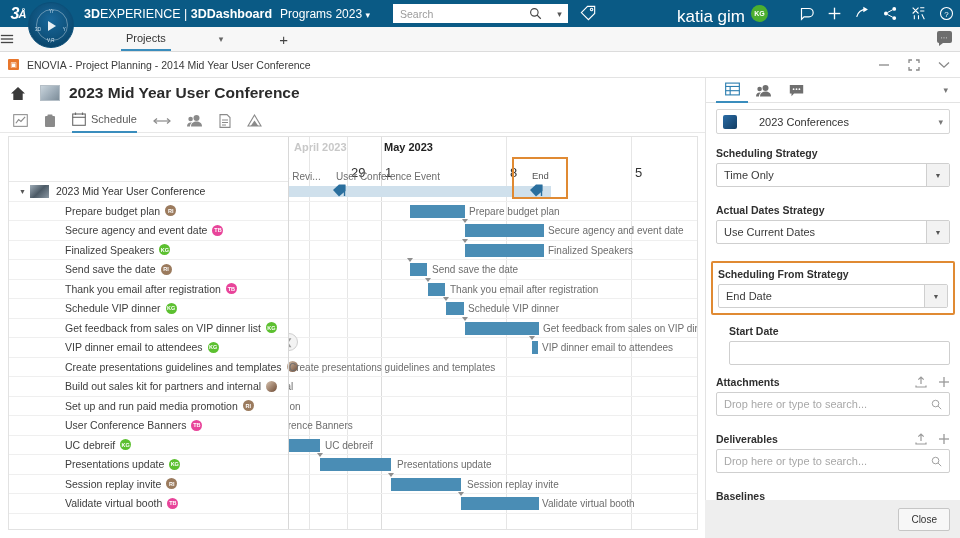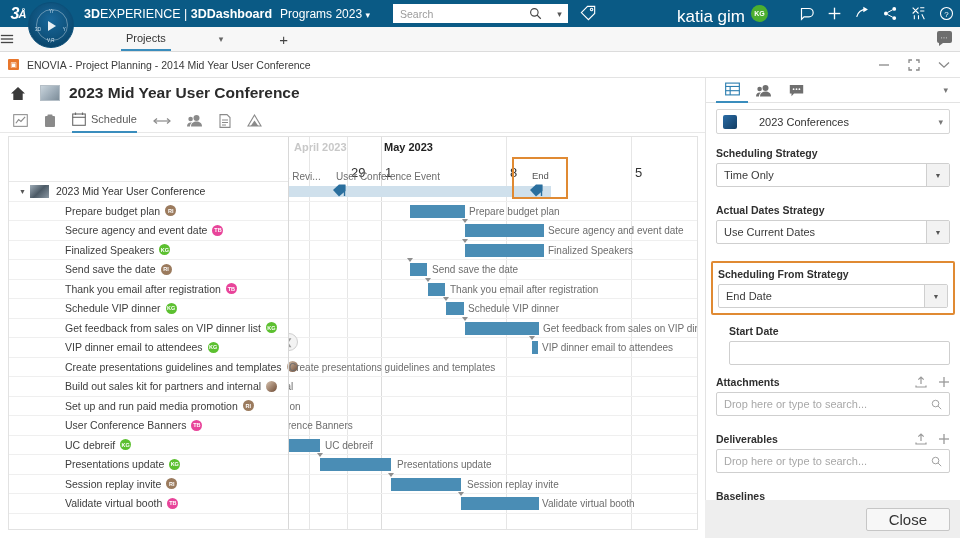--- a/index.html
+++ b/index.html
@@ -253,22 +253,22 @@
     display:flex;align-items:center;justify-content:center;color:#3a8dbd;font-size:9px;flex:0 0 auto;
   }
   .cs-txt{ margin-left:9px; font-size:11px; color:#444;}
 
   .footer{
     position:absolute; left:705px; bottom:0; width:255px; height:38px;
     background:#eeeeee; display:flex; align-items:center; justify-content:flex-end;
     padding-right:10px;
   }
   .close-btn{
-    height:23px; min-width:49px; padding:0 22px; background:#f7f7f7; border:1px solid #c6c6c6;
-    border-radius:2px; font-size:15px; color:#333; display:flex; align-items:center; justify-content:center;
+    height:23px; min-width:49px; padding:0 12px; background:#f7f7f7; border:1px solid #c6c6c6;
+    border-radius:2px; font-size:10px; color:#333; display:flex; align-items:center; justify-content:center;
   }
   svg{ display:block; }
 </style>
 </head>
 <body>
 
 <div class="topbar">
   <div class="ds-logo">3<span style="font-size:11px">Å</span></div>
   <div class="brand">
     <b>3D</b><span class="light">EXPERIENCE | </span><b>3D</b><b>Dashboard</b>

